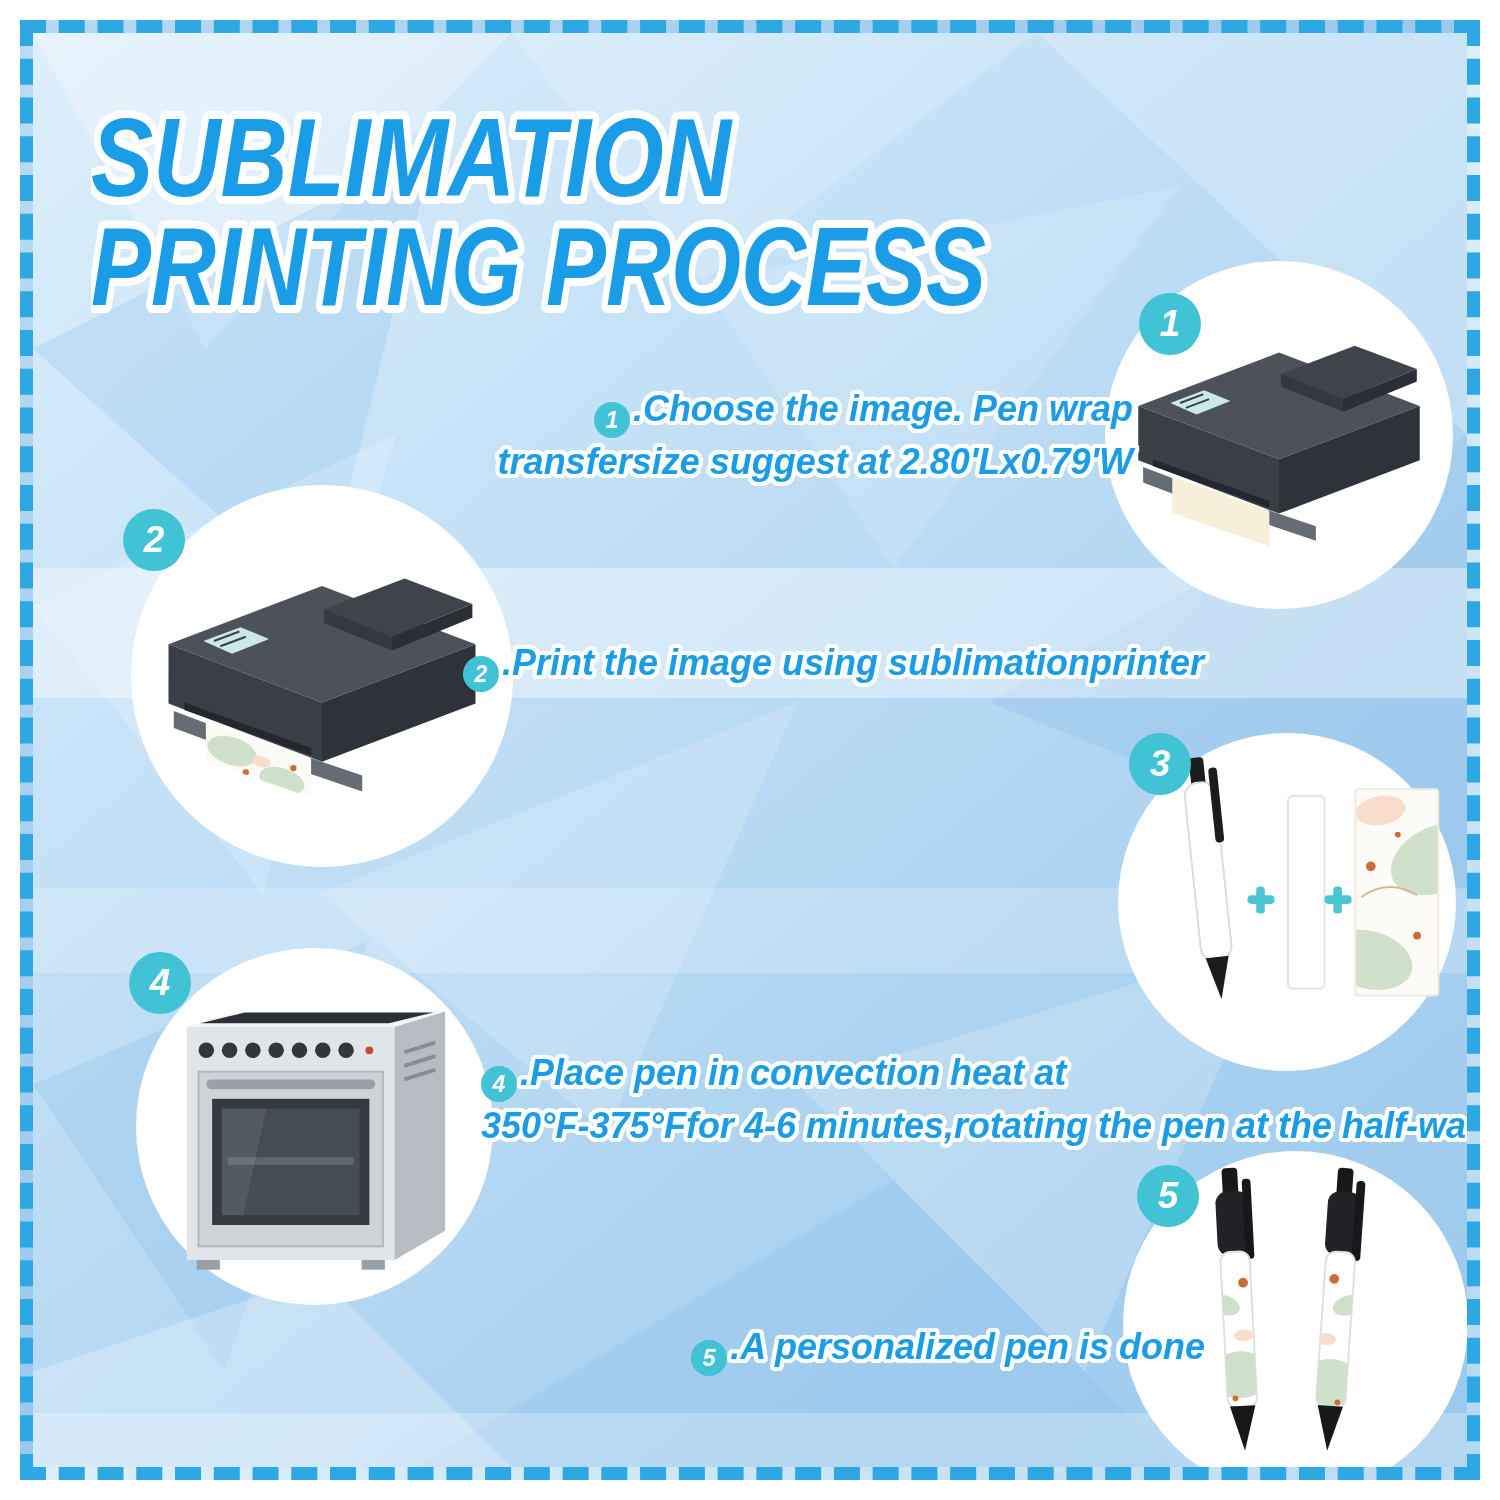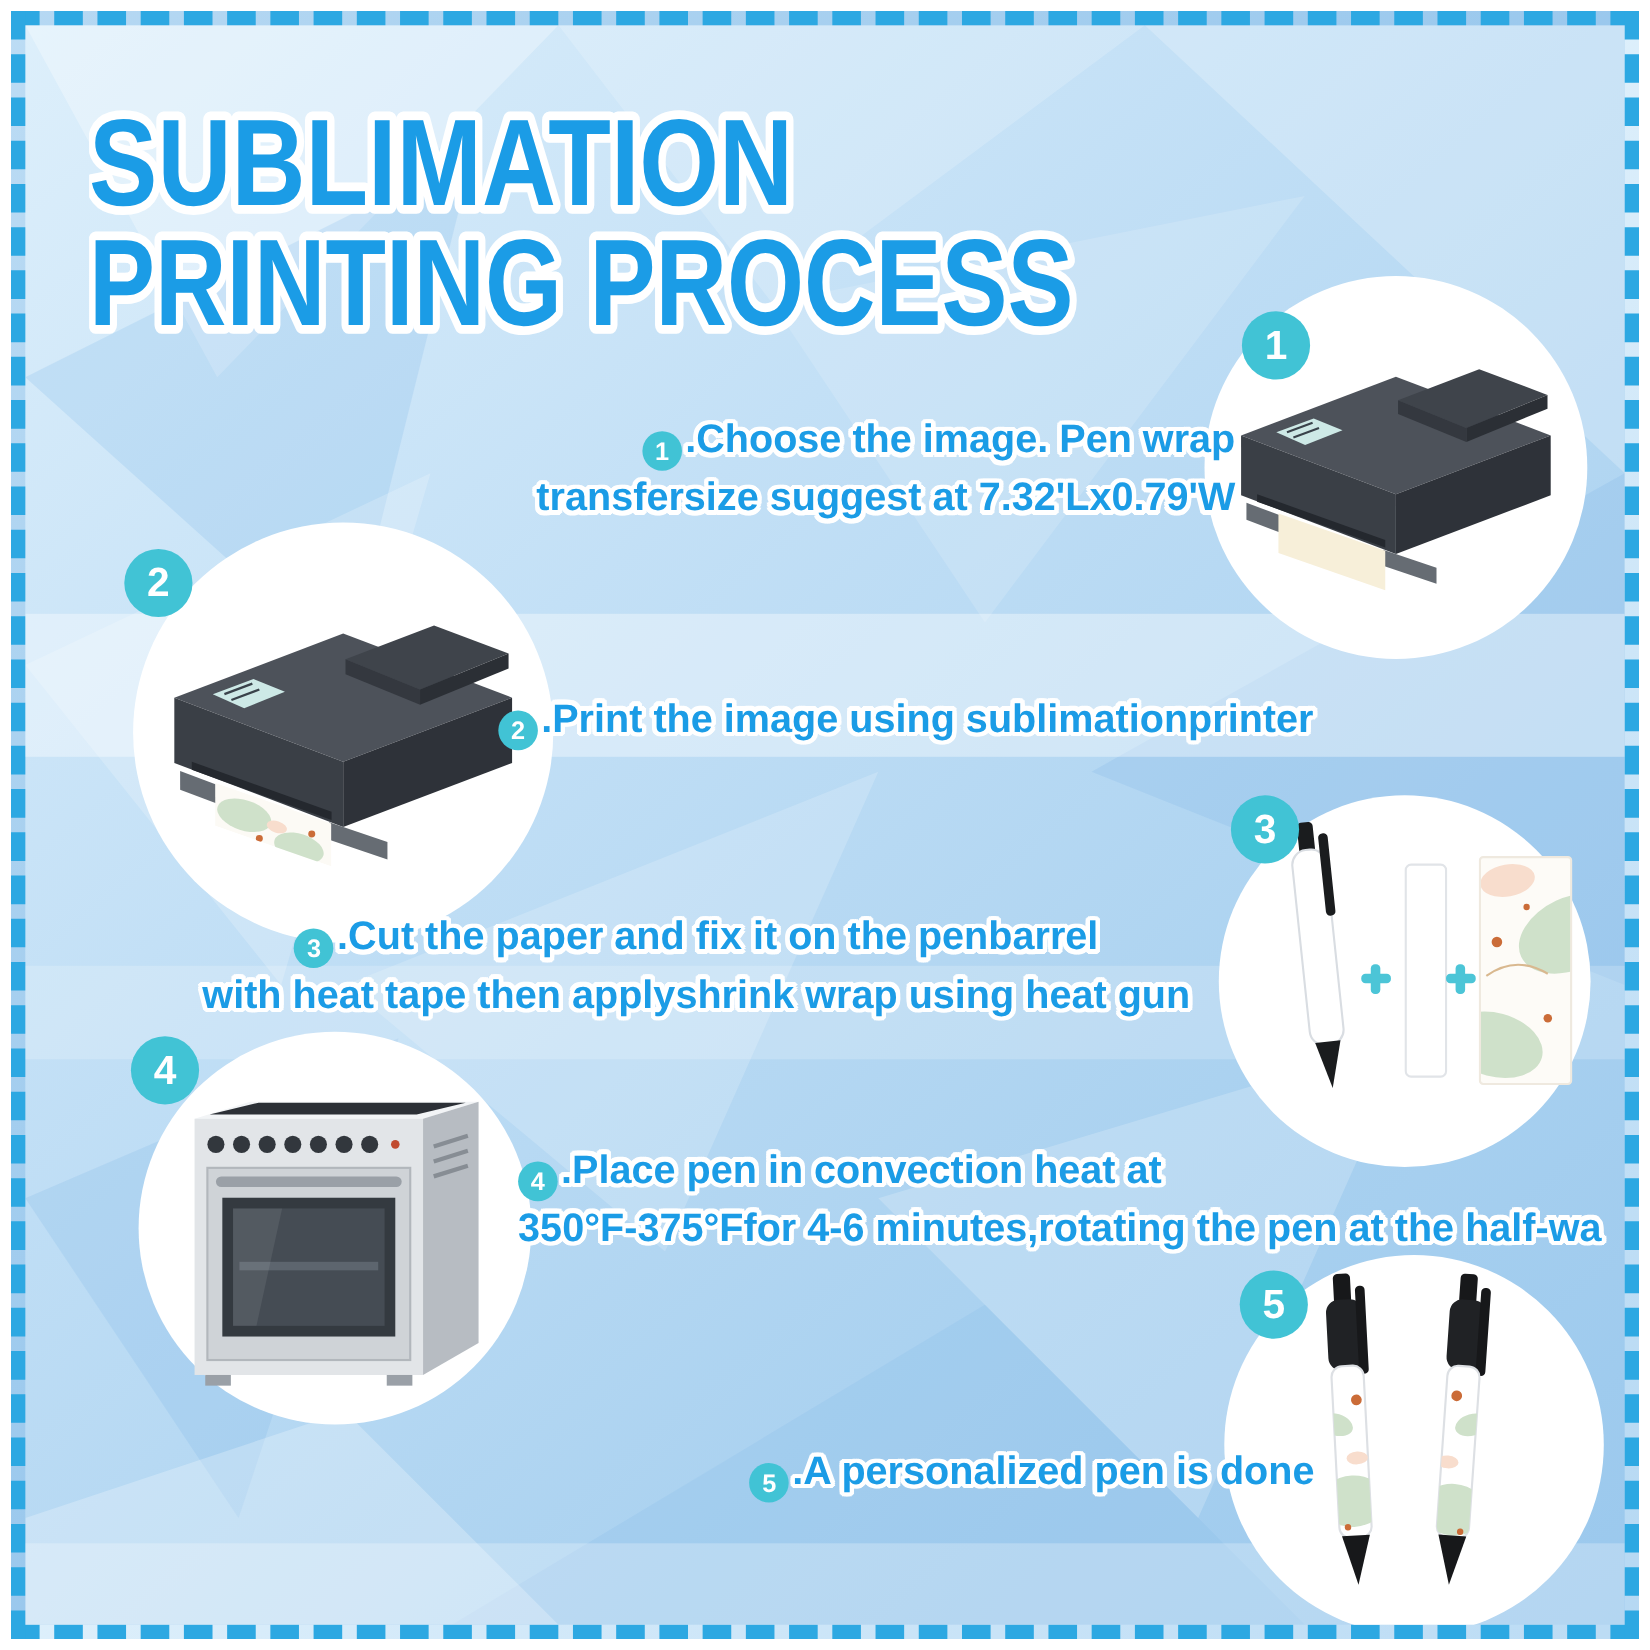--- a/index.html
+++ b/index.html
@@ -1,17 +1,17 @@
 <!DOCTYPE html>
 <html><head>
 <meta charset="utf-8">
 <style>
   * { margin:0; padding:0; box-sizing:border-box; }
   html,body { width:1500px; height:1500px; overflow:hidden; font-family:"Liberation Sans", sans-serif; }
-  .poster { position:relative; width:1500px; height:1500px; background:#ffffff; padding:10px; }
+  .poster { position:relative; width:1500px; height:1500px; background:#ffffff; padding:20px;font-style:italic; }
   .canvas {
     position:relative; width:100%; height:100%;
     border:13px dashed #2da8e2;
     background:linear-gradient(140deg,#ddeffb 0%,#c3e0f6 35%,#abd2f0 70%,#9ac8ed 100%);
     overflow:hidden;
   }
   .bg-svg { position:absolute; inset:0; width:100%; height:100%; }
   .band { position:absolute; left:0; right:0; }
   .circle { position:absolute; border-radius:50%; background:#ffffff; display:flex; align-items:center; justify-content:center; z-index:2; }
   .big-badge {
@@ -61,21 +61,21 @@
     <div class="band" style="top:855px;height:85px;background:rgba(255,255,255,0.20);"></div>
     <div class="band" style="top:1380px;height:100px;background:rgba(255,255,255,0.25);"></div>
 
     <svg class="title-svg" width="1010" height="240" viewBox="0 0 1010 240">
       <text x="0" y="108" font-size="112" font-weight="bold" fill="#1b9ce6" stroke="#ffffff" stroke-width="16" stroke-linejoin="round" paint-order="stroke" textLength="640" lengthAdjust="spacingAndGlyphs">SUBLIMATION</text>
       <text x="0" y="217" font-size="112" font-weight="bold" fill="#1b9ce6" stroke="#ffffff" stroke-width="16" stroke-linejoin="round" paint-order="stroke" textLength="895" lengthAdjust="spacingAndGlyphs">PRINTING PROCESS</text>
     </svg>
 
     <div class="step-text" style="left:330px;top:352px;width:770px;text-align:right;">
       <div class="line"><span class="badge-inline">1</span><span>.Choose the image. Pen wrap</span></div>
-      <div class="line">transfersize suggest at 7.32'Lx0.79'W</div>
+      <div class="line">transfersize suggest at 2.80'Lx0.79'W</div>
     </div>
 
     <div class="circle" style="left:1072px;top:228px;width:348px;height:348px;">
       <svg width="330" height="244" viewBox="0 0 340 250">
         <g>
           <polygon points="25,95 170,40 315,95 170,150" fill="#4d525a"></polygon>
           <polygon points="25,95 170,150 170,206 25,151" fill="#3a3f46"></polygon>
           <polygon points="170,150 315,95 315,151 170,206" fill="#2e3239"></polygon>
           <polygon points="172,62 248,33 312,57 236,88" fill="#3f444b"></polygon>
           <polygon points="236,88 312,57 312,70 236,101" fill="#2b2f35"></polygon>
@@ -122,24 +122,20 @@
           <circle cx="143" cy="212" r="3" fill="#cb6c38"></circle>
         </g>
       </svg>
     </div>
     <div class="big-badge" style="left:90px;top:476px;">2</div>
 
     <div class="step-text" style="left:430px;top:606px;width:680px;text-align:right;">
       <div class="line"><span class="badge-inline">2</span><span>.Print the image using sublimationprinter</span></div>
     </div>
 
-    <div class="step-text" style="left:55px;top:804px;width:1110px;text-align:center;">
-      <div class="line"><span class="badge-inline">3</span><span>.Cut the paper and fix it on the penbarrel</span></div>
-      <div class="line">with heat tape then applyshrink wrap using heat gun</div>
-    </div>
 
     <div class="circle" style="left:1085px;top:700px;width:338px;height:338px;">
       <svg width="318" height="318" viewBox="0 0 330 330">
         <defs>
           <clipPath id="p3clip">
               <rect x="236" y="48" width="86" height="214" rx="3"></rect>
             </clipPath>
         </defs>
         <g transform="rotate(-6 90 160)">
           <rect x="78" y="14" width="15" height="30" rx="4" fill="#1a1c1e"></rect>

